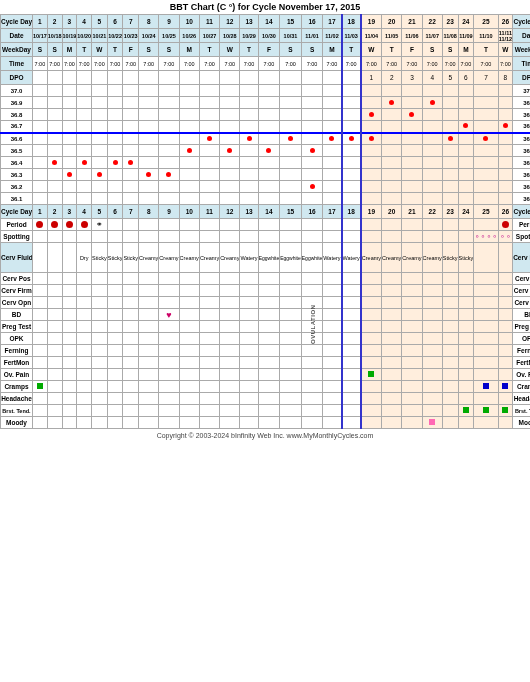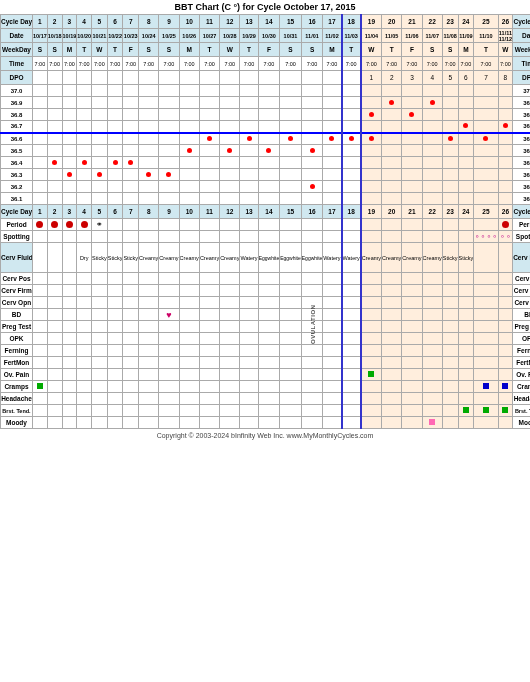--- a/index.html
+++ b/index.html
@@ -63,21 +63,21 @@
       color: #444;
       padding: 3px 0;
     }
     .col-18 { border-left: 2px solid #3333cc; border-right: 2px solid #3333cc; }
     .post-ov-bg { background: #ffeedd !important; }
     .cerv-fluid-cell { font-size: 5.5px; }
   </style>
 </head>
 <body>
 
-<div class="title-bar">BBT Chart (C °) for Cycle October 17, 2015</div>
+<div class="title-bar">BBT Chart (C °) for Cycle November 17, 2015</div>
 
 <table>
 
   <tbody>
       <tr class="header-row">
     <td class="label-col">Cycle Day</td>
     <td>1</td>
         <td>2</td>
         <td>3</td>
     <td>4</td>

